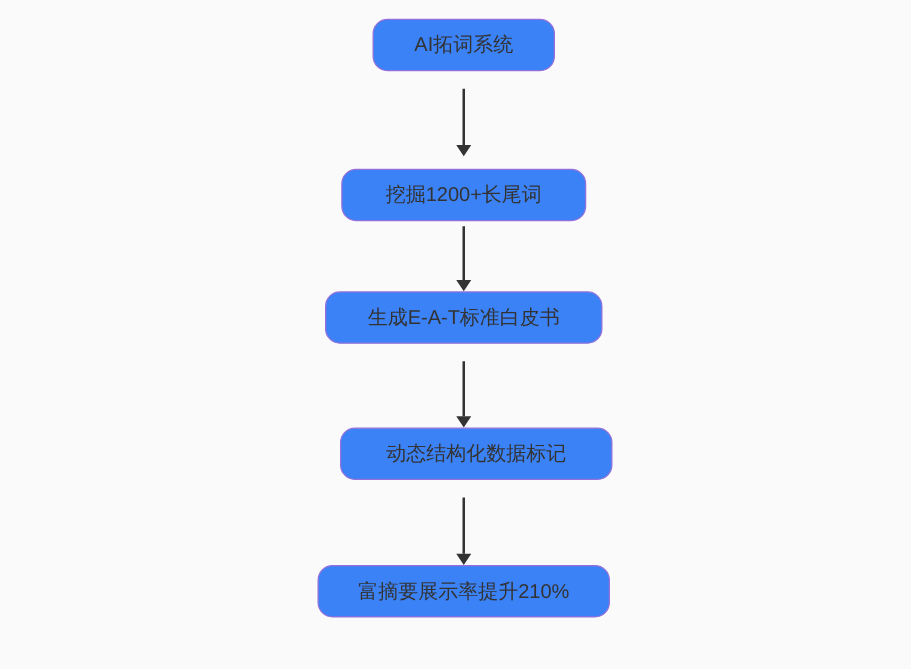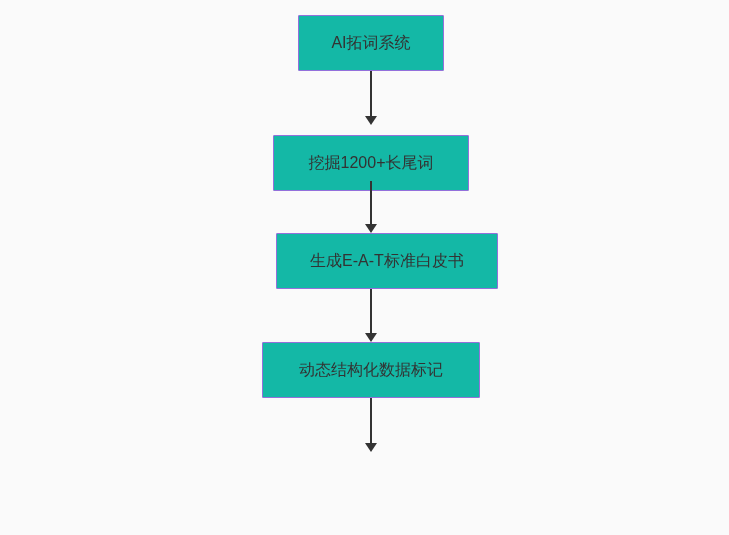--- a/index.html
+++ b/index.html
@@ -12,36 +12,36 @@
     overflow: hidden;
   }
   .canvas {
     position: relative;
     width: 729px;
     height: 535px;
   }
   .node {
     position: absolute;
     box-sizing: border-box;
-    height: 56px;
-    background: #14b8a6;
+    height: 42px;
+    background: #3b82f6;
     border: 1px solid #9370db;
-    border-radius: 1px;
+    border-radius: 12px;
     display: flex;
     align-items: center;
     justify-content: center;
     font-size: 16px;
     color: #333333;
     white-space: nowrap;
   }
   
   .n1 { left: 298px; top: 15px;  width: 146px; }
   .n2 { left: 273px; top: 135px; width: 196px; }
-  .n3 { left: 260px; top: 233px; width: 222px; margin-left: 16px; }
-  .n4 { left: 262px; top: 342px; width: 218px; text-align: right; }
+  .n3 { left: 260px; top: 233px; width: 222px; }
+  .n4 { left: 272px; top: 342px; width: 218px; text-align: right; }
   .n5 { left: 254px; top: 452px; width: 234px; }
 
   .connector {
     position: absolute;
     left: 365px;
     width: 12px;
     display: flex;
     flex-direction: column;
     align-items: center;
   }
@@ -96,14 +96,17 @@
 
   <div class="node n4">
     <span>动态结构化数据标记</span>
   </div>
 
   <div class="connector c4">
     <div class="line"></div>
     <div class="head"></div>
   </div>
 
+  <div class="node n5">
+    <span>富摘要展示率提升210%</span>
+  </div>
 
 </div>
 
 </body></html>

